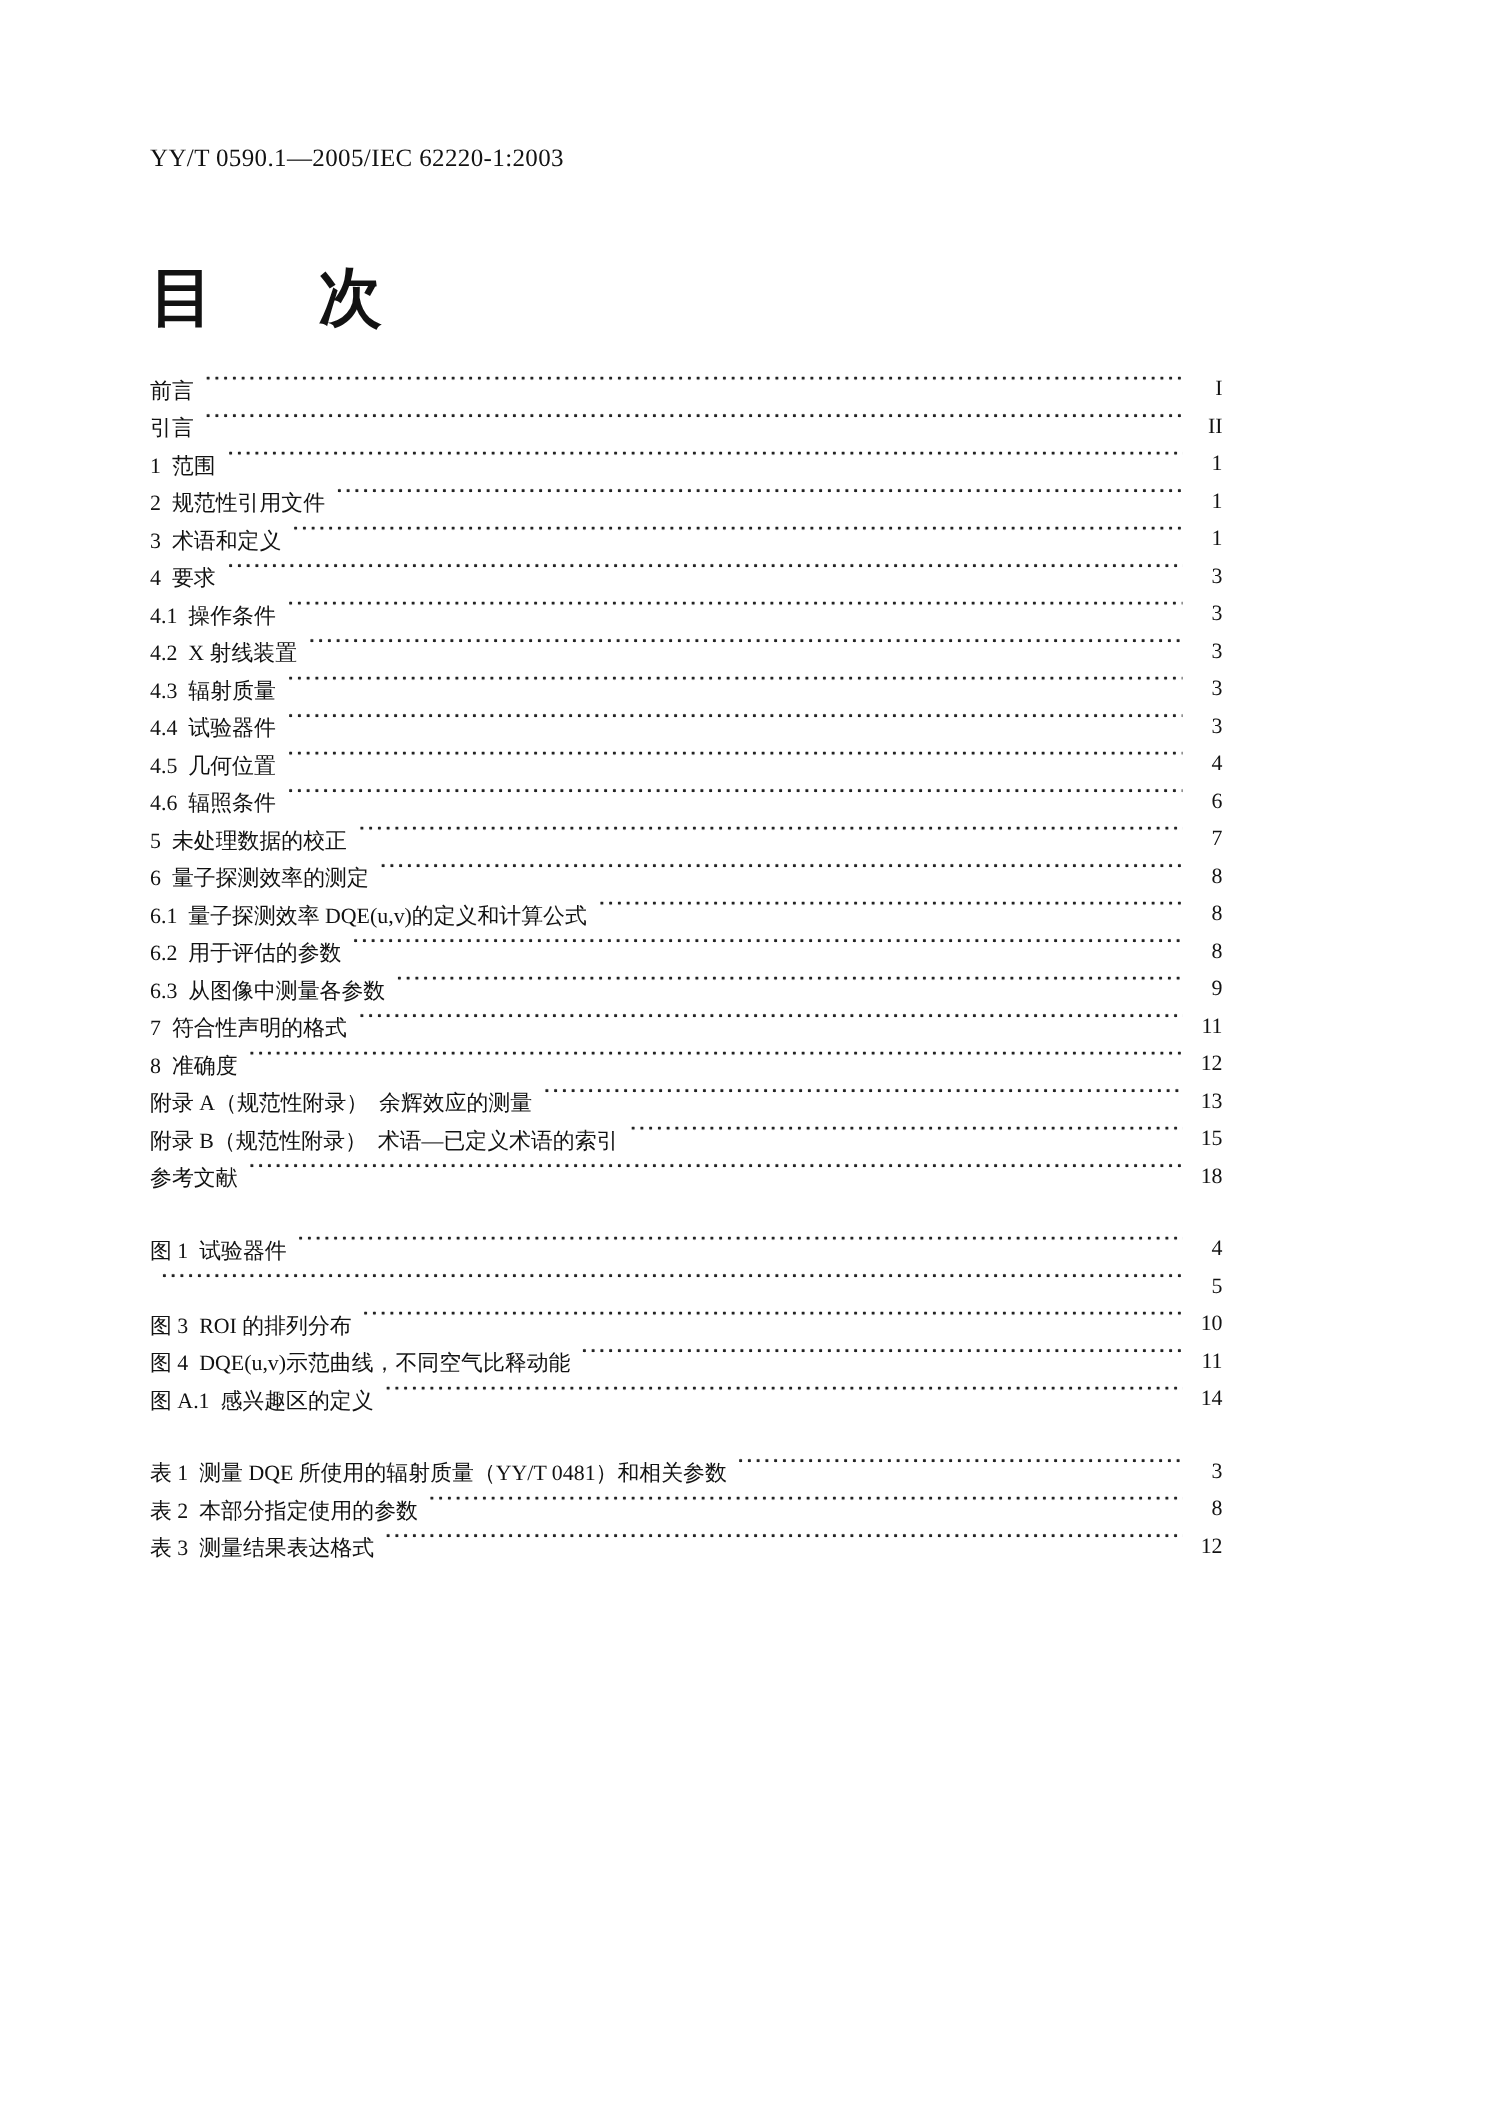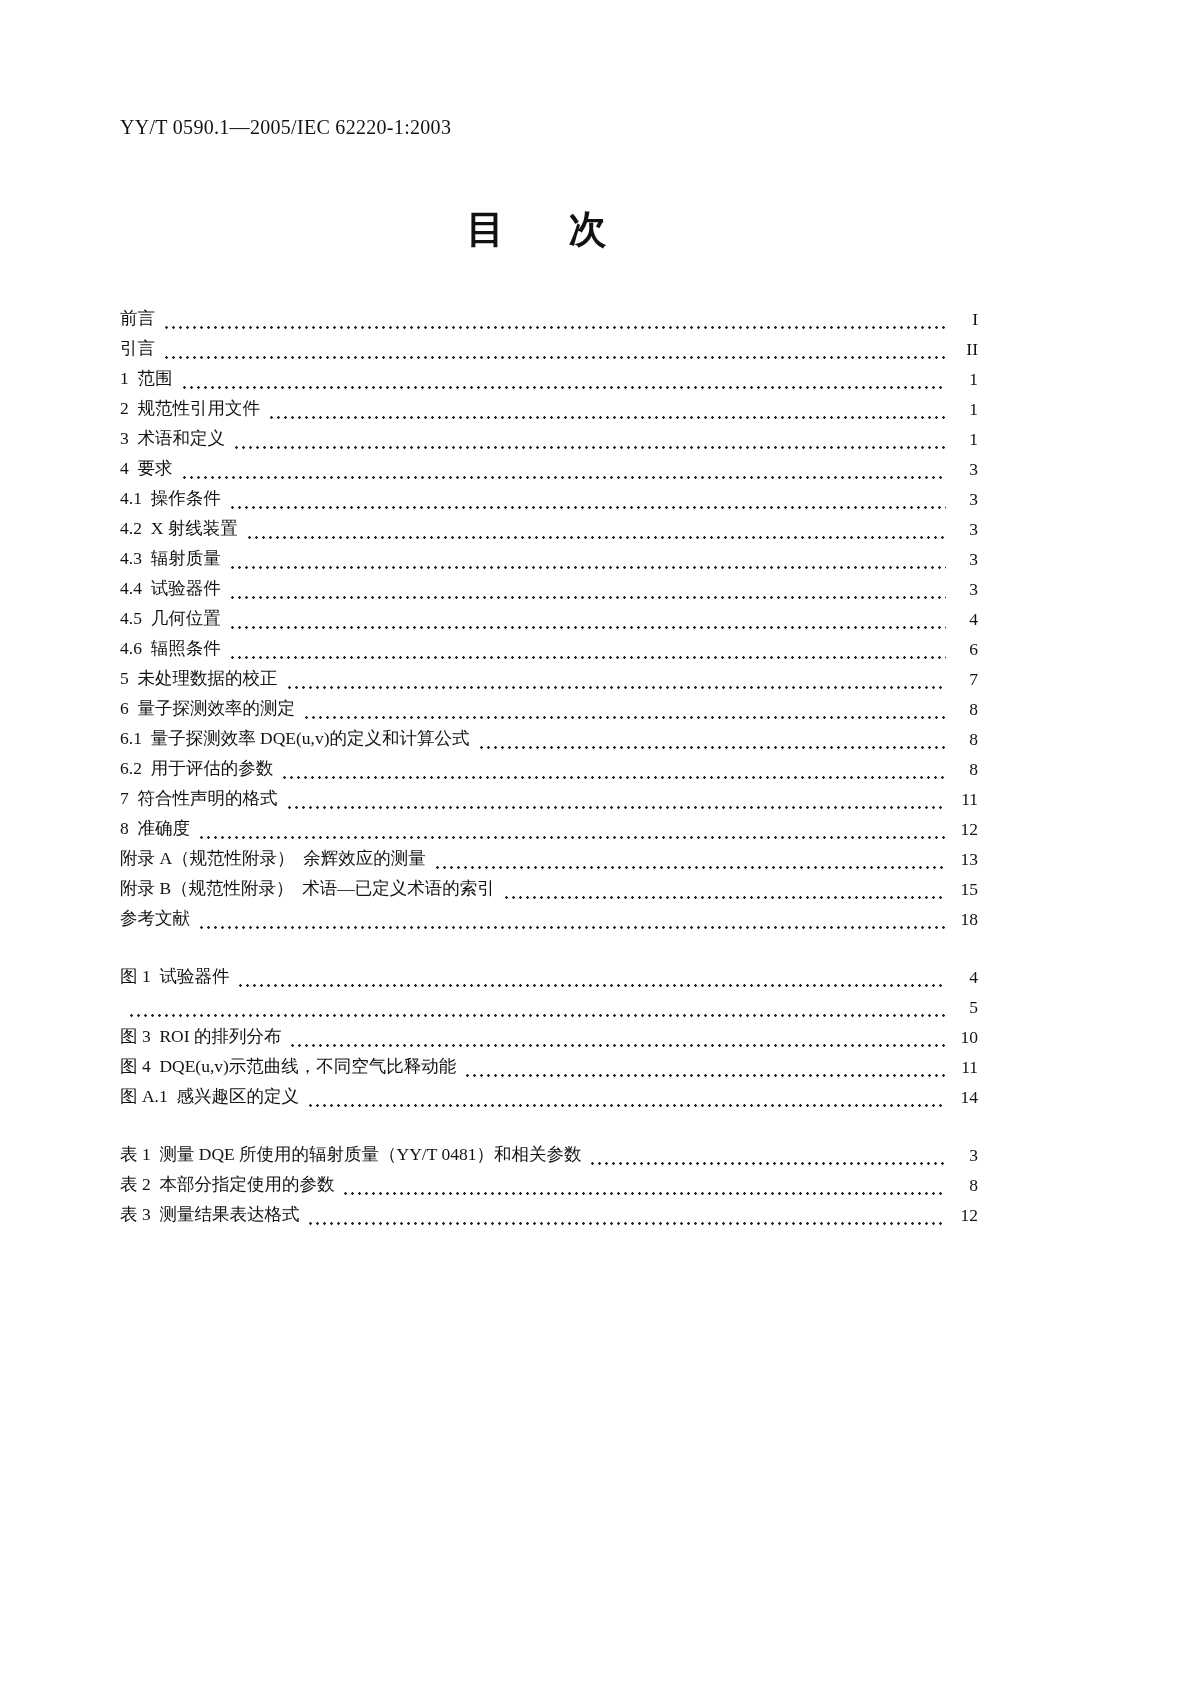--- a/index.html
+++ b/index.html
@@ -24,42 +24,41 @@
     position: absolute;
     left: 120px;
     top: 116px;
     font-size: 20px;
     font-weight: normal;
     letter-spacing: 0.3px;
     white-space: pre;
   }
   .doc-title {
     position: absolute;
-    left: 108px;
+    left: 120px;
     top: 204px;
     width: 858px;
-    text-align: center;
-    font-size: 38px;
+    font-size: 51px;
     font-weight: bold;
     white-space: pre;
     letter-spacing: 1px;
   }
   .toc {
     position: absolute;
     left: 120px;
     top: 300px;
     width: 858px;
     font-size: 17.5px;
   }
   .toc-section + .toc-section {
     margin-top: 28px;
   }
   .toc-row {
     display: flex;
-    align-items: flex-end;
+    align-items: flex-start;
     height: 30px;
   }
   .toc-label {
     flex: 0 1 auto;
     white-space: pre;
   }
   .leader {
     flex: 1 1 10px;
     min-width: 10px;
     height: 5px;
@@ -160,20 +159,25 @@
           <span class="toc-label">6.1  量子探测效率 DQE(u,v)的定义和计算公式</span>
           <span class="leader"></span>
           <span class="toc-page">8</span>
         </div>
         <div class="toc-row">
           <span class="toc-label">6.2  用于评估的参数</span>
           <span class="leader"></span>
           <span class="toc-page">8</span>
         </div>
         <div class="toc-row">
+          <span class="toc-label">6.3  从图像中测量各参数</span>
+          <span class="leader"></span>
+          <span class="toc-page">9</span>
+        </div>
+        <div class="toc-row">
           <span class="toc-label">7  符合性声明的格式</span>
           <span class="leader"></span>
           <span class="toc-page">11</span>
         </div>
         <div class="toc-row">
           <span class="toc-label">8  准确度</span>
           <span class="leader"></span>
           <span class="toc-page">12</span>
         </div>
         <div class="toc-row">

